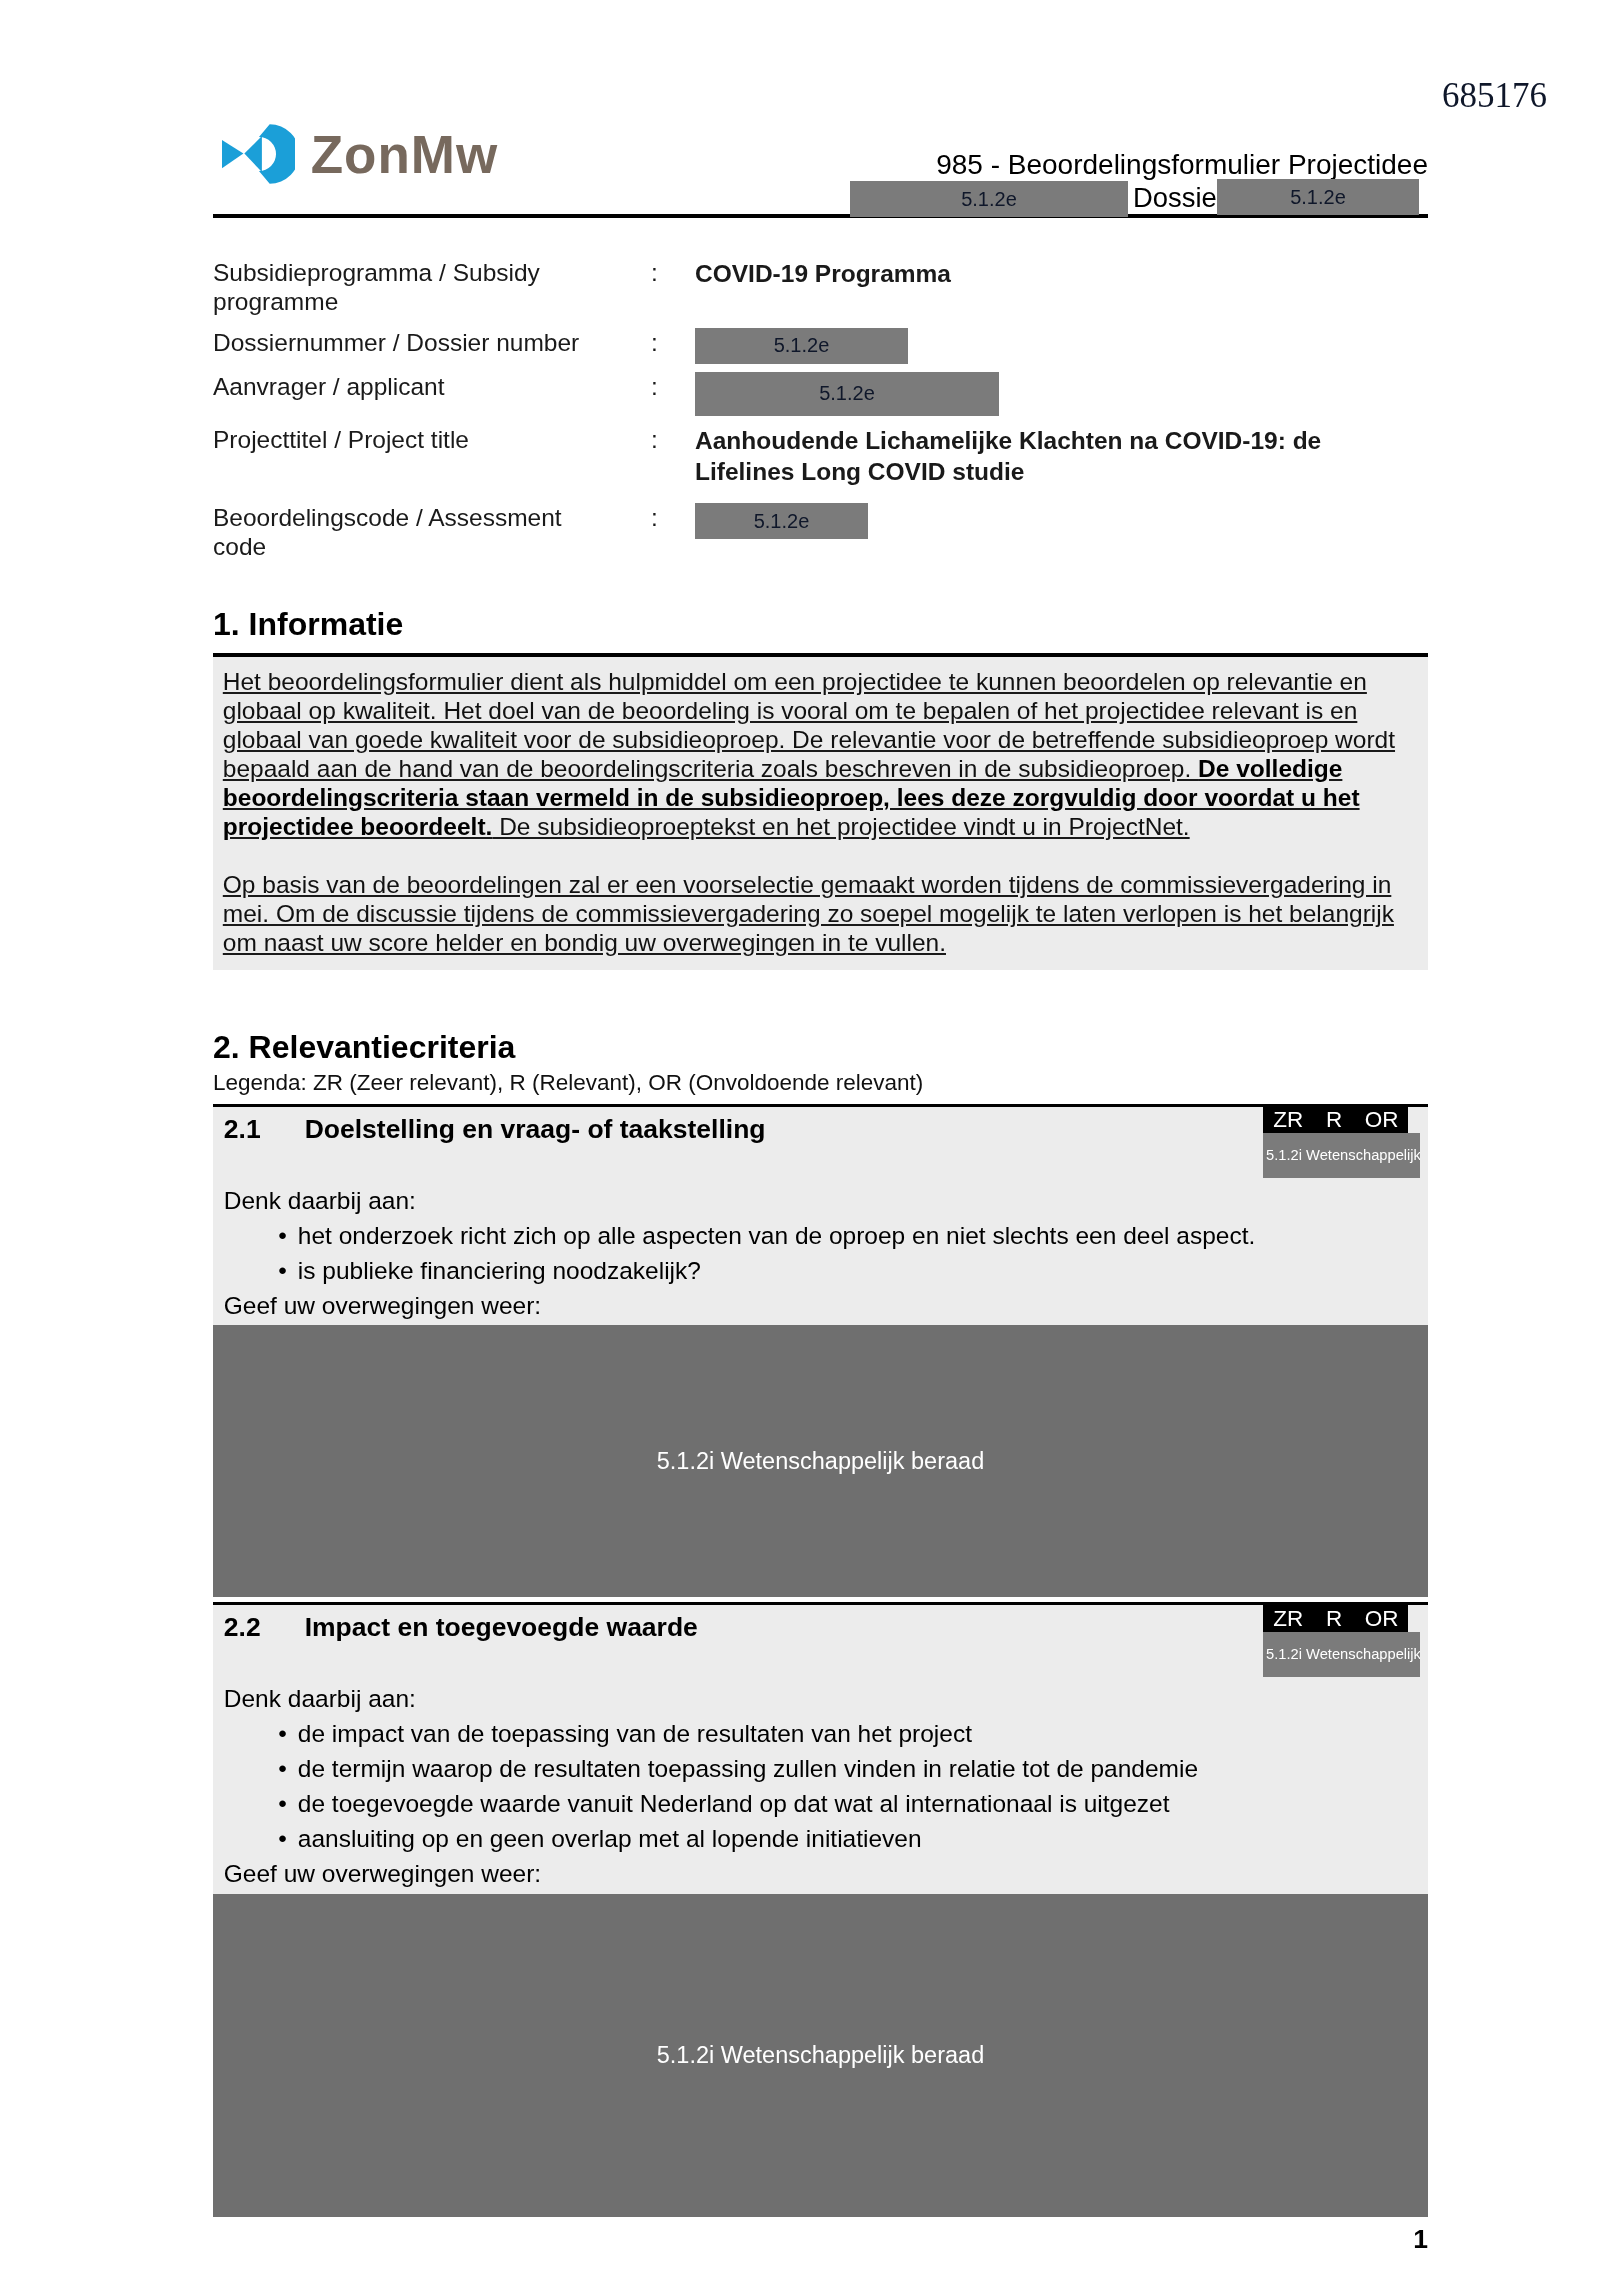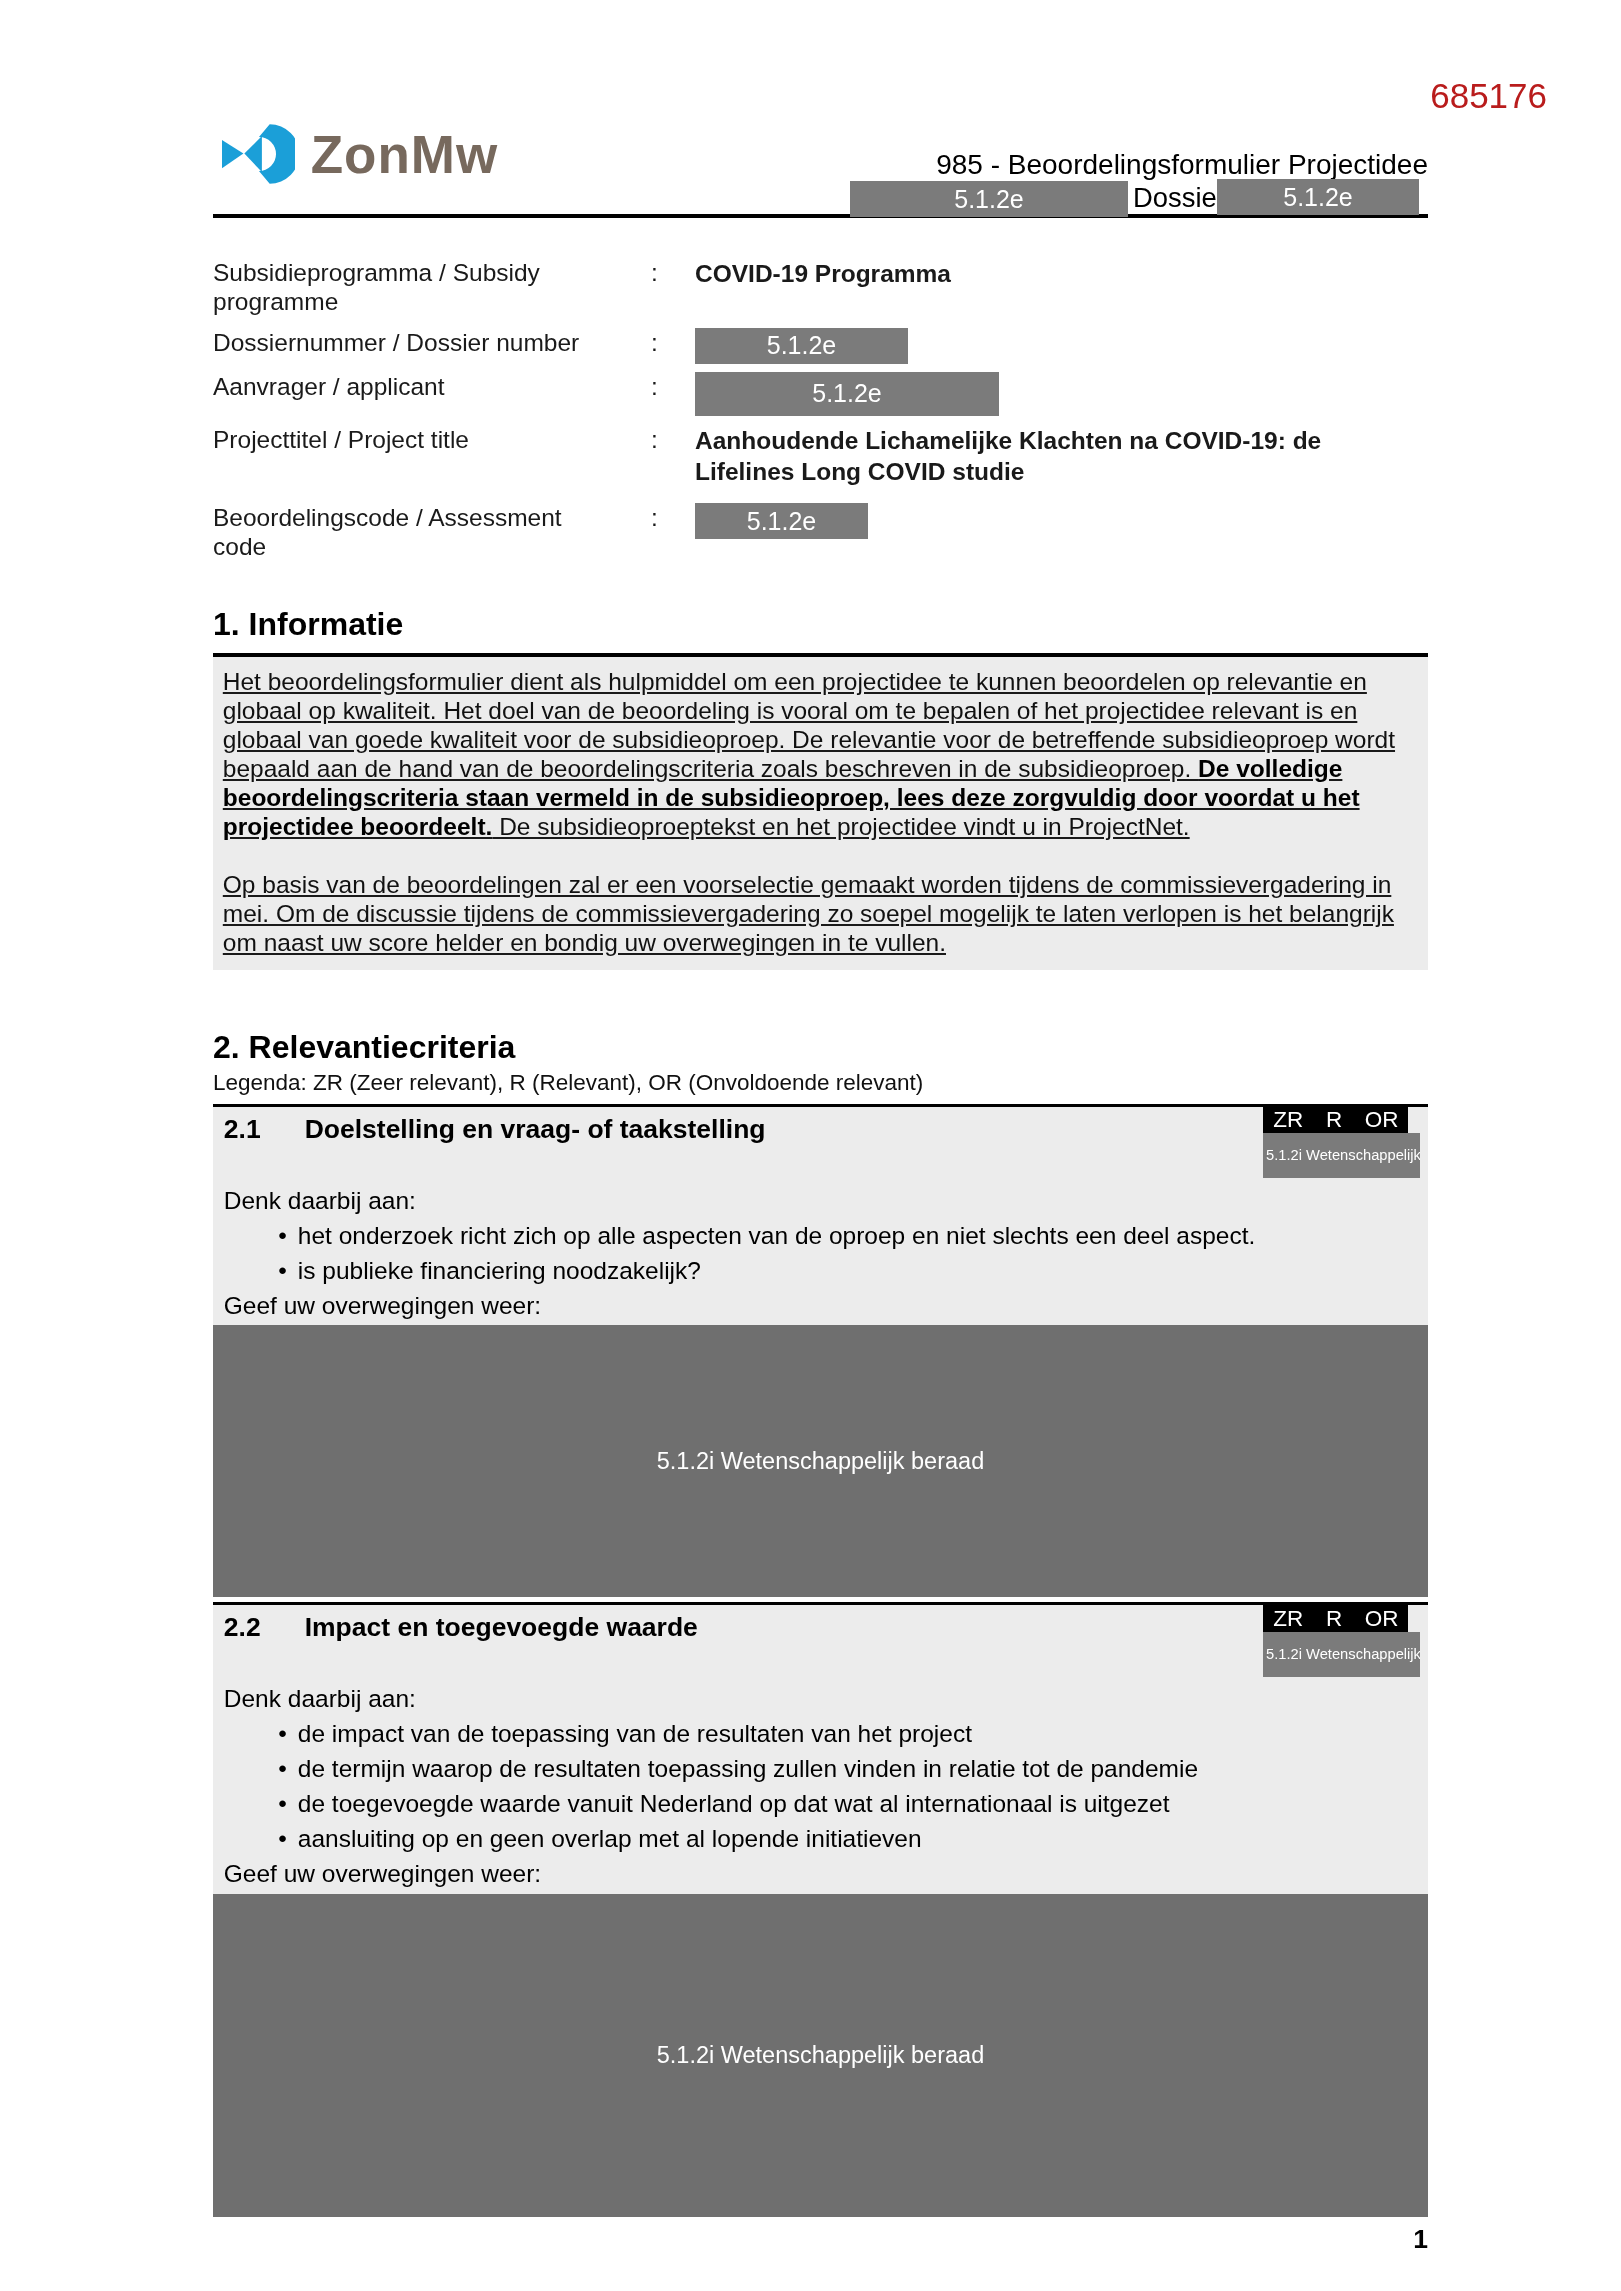--- a/index.html
+++ b/index.html
@@ -6,35 +6,35 @@
   html,body { background:#ffffff; }
   body {
     width:1621px; height:2292px;
     position:relative;
     font-family:"Liberation Sans","DejaVu Sans",sans-serif;
     color:#1a1a1a;
     overflow:hidden;
   }
 
   
-  .doc-number { position:absolute; top:76px; right:74px; font-size:35px; color:#b91c1c; }
+  .doc-number { position:absolute; top:76px; right:74px; font-size:35px; color:#0f172a;font-family:Liberation Serif, serif; }
 
   
   .logo-wrap { position:absolute; left:221px; top:123px; display:flex; align-items:center; gap:15.7px; }
   .logo-mark svg { display:block; }
   .logo-text { font-size:53px; font-weight:bold; color:#77695d; letter-spacing:1px; }
 
   .form-title { position:absolute; top:149px; left:392px; right:193px; text-align:right; font-size:28px; color:#000; }
 
   .header-line { position:absolute; left:213px; top:214px; width:1215px; height:3.9px; background:#000; }
 
   .redact-bar {
-    background:#7b7b7b; color:#ffffff;
+    background:#7b7b7b; color:#0f172a;
     display:flex; align-items:center; justify-content:center;
-    font-size:25px;
+    font-size:20px;
   }
   .hbar1 { position:absolute; left:850px; top:181px; width:278px; height:36px; z-index:2; }
   .hbar2 { position:absolute; left:1217px; top:179px; width:202px; height:36px; z-index:2; }
   .dossier-label { position:absolute; left:1133px; top:182px; font-size:27.4px; color:#000; z-index:2; }
 
   
   .main { position:absolute; left:213px; top:0; width:1215px; }
 
   
   .fields { margin-top:258px; }

